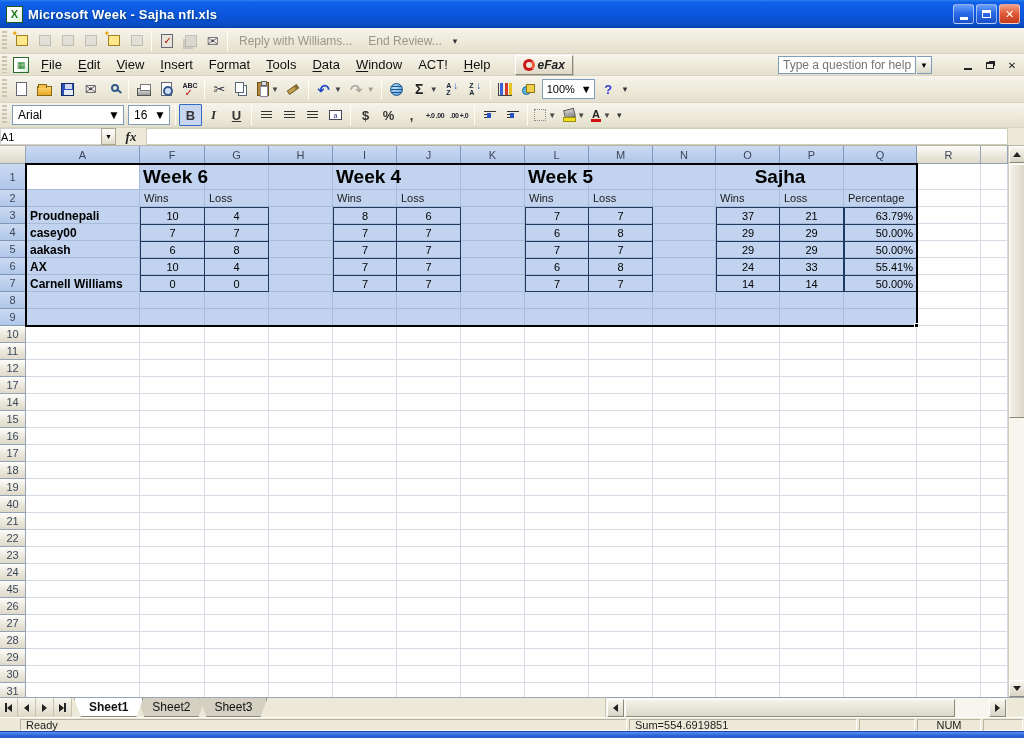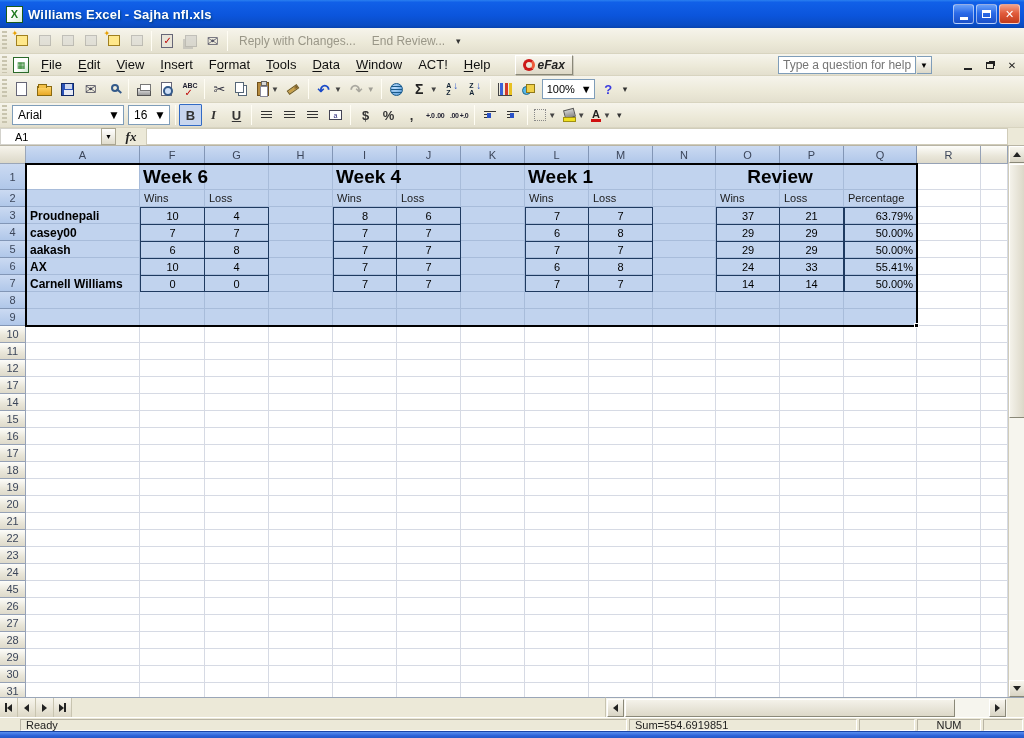--- a/index.html
+++ b/index.html
@@ -116,21 +116,21 @@
   .ic-fill { position:relative; width:13px; height:13px; }
   .ic-fill::before { content:""; position:absolute; top:0; left:2px; width:9px; height:7px; background:linear-gradient(#cfcfcf,#8a8a8a); border:1px solid #555; transform:rotate(-15deg); }
   .ic-fill::after { content:""; position:absolute; bottom:0; left:1px; width:11px; height:3px; background:#f0e020; border:1px solid #a09010; }
   .ic-fontcolor { font-weight:bold; font-size:11px; color:#222; border-bottom:3px solid #d01010; line-height:10px; padding:0 1px; }
   .ic-dec { font-size:7px; font-weight:bold; color:#223; letter-spacing:-0.5px; }
   .ic-ind { width:12px; height:9px; background:repeating-linear-gradient(180deg,#333 0 1px,transparent 1px 3px); position:relative; }
   .ic-ind::after { content:""; position:absolute; left:3px; top:2px; width:6px; height:5px; background:#ece9d8; border-left:4px solid #2a52c8; }
 
   
   #formulabar { top:128px; height:18px; background:#ece9d8; border-bottom:1px solid #b8b4a4; display:flex; align-items:stretch; }
-  #namebox { width:101px; background:#fff; border:1px solid #9a96886e; border-right:none; display:flex; align-items:center; padding-left:14px; font-size:11px; color:#000; }
+  #namebox { width:101px; background:#fff; border:1px solid #9a96886e; border-right:none; display:flex; align-items:center; font-size:11px; color:#000; }
   #nameboxdd { width:15px; background:linear-gradient(#fff,#e0dccc); border:1px solid #aaa692; display:flex; align-items:center; justify-content:center; font-size:7px; }
   #fxbtn { width:30px; display:flex; align-items:center; justify-content:center; font-family:"Liberation Serif",serif; font-style:italic; font-weight:bold; font-size:13px; color:#222; }
   #formulafield { flex:1; background:#fff; border:1px solid #d0ccba; margin-right:16px; }
 
   
   #sheet { position:absolute; top:146px; left:0; width:1008px; height:551px; background:#fff; overflow:hidden; }
   #corner { position:absolute; top:0; left:0; width:26px; height:18px; background:linear-gradient(#f6f4ec,#dcd8c8); border-right:1px solid #9aa6b8; border-bottom:1px solid #9aa6b8; }
   .colhdr, .rowhdr { position:absolute; display:flex; align-items:center; justify-content:center; font-size:11px; color:#3c465a;
     border-right:1px solid #96a2b6; border-bottom:1px solid #96a2b6; background:linear-gradient(180deg,#fdfdfa,#e9e6d9 60%,#dedacb); }
   .colhdr.sel, .rowhdr.sel { background:linear-gradient(180deg,#cbdaf2,#b0c7e9); border-color:#8296b6; }
@@ -182,21 +182,21 @@
   #sp-x1 { width:56px; } #sp-x2 { width:40px; }
 
   #taskstrip { position:absolute; top:731px; left:0; width:1024px; height:7px;
     background:linear-gradient(180deg,#5a90f0,#2d63d8 60%,#2458c8); border-top:1px solid #1a44a8; }
 </style>
 </head>
 <body>
 
 <div id="titlebar">
   <div class="appicon">X</div>
-  <div class="title">Williams Excel - Sajha nfl.xls</div>
+  <div class="title">Microsoft Week - Sajha nfl.xls</div>
   <div class="winbtns">
     <div class="wbtn">
         <div class="mini"></div>
       </div>
     <div class="wbtn">
         <div class="rest"></div>
       </div>
     <div class="wbtn close">✕</div>
   </div>
 </div>
@@ -227,21 +227,21 @@
         <span class="ic ic-clipck"></span>
       </span>
       <span class="tb dis">
         <span class="ic ic-sq2"></span>
       </span>
       <span class="tb">
         <span class="ic ic-mail2"></span>
       </span>
       <span class="tsep"></span>
     </span>
-  <span class="revlabel">Reply with Changes...</span>
+  <span class="revlabel">Reply with Williams...</span>
   <span class="revlabel">End Review...</span>
   <span class="chev">▾</span>
 </div>
 
 <div class="tbrow" id="menubar">
   <div class="grip"></div>
   <div id="sheeticon">▦</div>
   <span id="menu-items" style="display:flex;">
       <span class="menu-item"><u>F</u>ile</span>
       <span class="menu-item"><u>E</u>dit</span>
@@ -461,21 +461,21 @@
       <div class="rowhdr" style="left: 0px; top: 180px; width: 26px; height: 17px;">10</div>
       <div class="rowhdr" style="left: 0px; top: 197px; width: 26px; height: 17px;">11</div>
       <div class="rowhdr" style="left: 0px; top: 214px; width: 26px; height: 17px;">12</div>
       <div class="rowhdr" style="left: 0px; top: 231px; width: 26px; height: 17px;">17</div>
       <div class="rowhdr" style="left: 0px; top: 248px; width: 26px; height: 17px;">14</div>
       <div class="rowhdr" style="left: 0px; top: 265px; width: 26px; height: 17px;">15</div>
       <div class="rowhdr" style="left: 0px; top: 282px; width: 26px; height: 17px;">16</div>
       <div class="rowhdr" style="left: 0px; top: 299px; width: 26px; height: 17px;">17</div>
       <div class="rowhdr" style="left: 0px; top: 316px; width: 26px; height: 17px;">18</div>
       <div class="rowhdr" style="left: 0px; top: 333px; width: 26px; height: 17px;">19</div>
-      <div class="rowhdr" style="left: 0px; top: 350px; width: 26px; height: 17px;">20</div>
+      <div class="rowhdr" style="left: 0px; top: 350px; width: 26px; height: 17px;">40</div>
       <div class="rowhdr" style="left: 0px; top: 367px; width: 26px; height: 17px;">21</div>
       <div class="rowhdr" style="left: 0px; top: 384px; width: 26px; height: 17px;">22</div>
       <div class="rowhdr" style="left: 0px; top: 401px; width: 26px; height: 17px;">23</div>
       <div class="rowhdr" style="left: 0px; top: 418px; width: 26px; height: 17px;">24</div>
       <div class="rowhdr" style="left: 0px; top: 435px; width: 26px; height: 17px;">45</div>
       <div class="rowhdr" style="left: 0px; top: 452px; width: 26px; height: 17px;">26</div>
       <div class="rowhdr" style="left: 0px; top: 469px; width: 26px; height: 17px;">27</div>
       <div class="rowhdr" style="left: 0px; top: 486px; width: 26px; height: 17px;">28</div>
       <div class="rowhdr" style="left: 0px; top: 503px; width: 26px; height: 17px;">29</div>
       <div class="rowhdr" style="left: 0px; top: 520px; width: 26px; height: 17px;">30</div>
@@ -942,22 +942,22 @@
       <div class="cell" style="left: 499px; top: 519px; width: 64px; height: 17px;"></div>
       <div class="cell" style="left: 563px; top: 519px; width: 64px; height: 17px;"></div>
       <div class="cell" style="left: 627px; top: 519px; width: 63px; height: 17px;"></div>
       <div class="cell" style="left: 690px; top: 519px; width: 64px; height: 17px;"></div>
       <div class="cell" style="left: 754px; top: 519px; width: 64px; height: 17px;"></div>
       <div class="cell" style="left: 818px; top: 519px; width: 73px; height: 17px;"></div>
       <div class="cell" style="left: 891px; top: 519px; width: 64px; height: 17px;"></div>
       <div class="cell" style="left: 955px; top: 519px; width: 27px; height: 17px;"></div>
       <span class="weekh" style="left: 117px; top: 2px;">Week 6</span>
       <span class="weekh" style="left: 310px; top: 2px;">Week 4</span>
-      <span class="weekh" style="left: 502px; top: 2px;">Week 1</span>
-      <span class="weekh" style="left: 690px; top: 2px; width: 128px; text-align: center;">Review</span>
+      <span class="weekh" style="left: 502px; top: 2px;">Week 5</span>
+      <span class="weekh" style="left: 690px; top: 2px; width: 128px; text-align: center;">Sajha</span>
       <span class="subh" style="left: 118px; top: 28px;">Wins</span>
       <span class="subh" style="left: 183px; top: 28px;">Loss</span>
       <span class="subh" style="left: 311px; top: 28px;">Wins</span>
       <span class="subh" style="left: 375px; top: 28px;">Loss</span>
       <span class="subh" style="left: 503px; top: 28px;">Wins</span>
       <span class="subh" style="left: 567px; top: 28px;">Loss</span>
       <span class="subh" style="left: 694px; top: 28px;">Wins</span>
       <span class="subh" style="left: 758px; top: 28px;">Loss</span>
       <span class="subh" style="left: 822px; top: 28px;">Percentage</span>
       <span class="pname" style="left: 4px; top: 45px; width: 110px;">Proudnepali</span>
@@ -1093,20 +1093,25 @@
   <div class="navbtn">
       <div class="tri left"></div>
     </div>
   <div class="navbtn">
       <div class="tri right"></div>
     </div>
   <div class="navbtn">
       <div class="tri right"></div>
       <div class="bar"></div>
     </div>
+  <span id="sheet-tabs" style="display:flex;margin-left:8px;">
+      <span class="sheettab activetab">Sheet1</span>
+      <span class="sheettab">Sheet2</span>
+      <span class="sheettab">Sheet3</span>
+    </span>
   <div id="tabfiller"></div>
 </div>
 <div id="hscroll">
   <div class="hbtn" style="left:1px;">
       <div class="tri left"></div>
     </div>
   <div id="hthumb"></div>
   <div class="hbtn" style="right:1px;">
       <div class="tri right"></div>
     </div>

